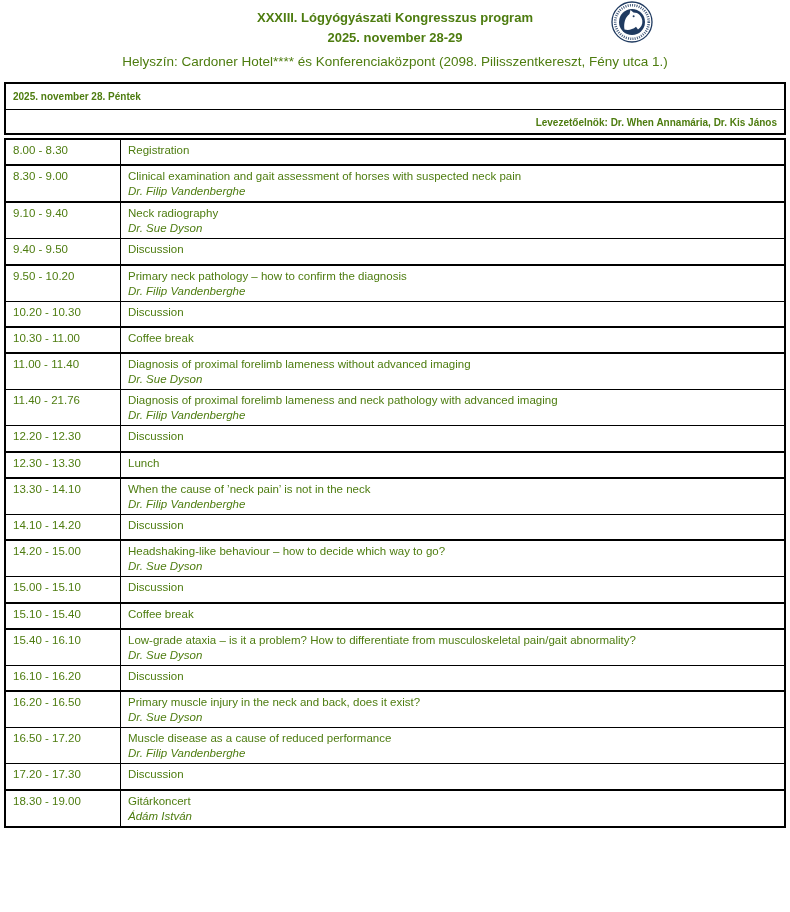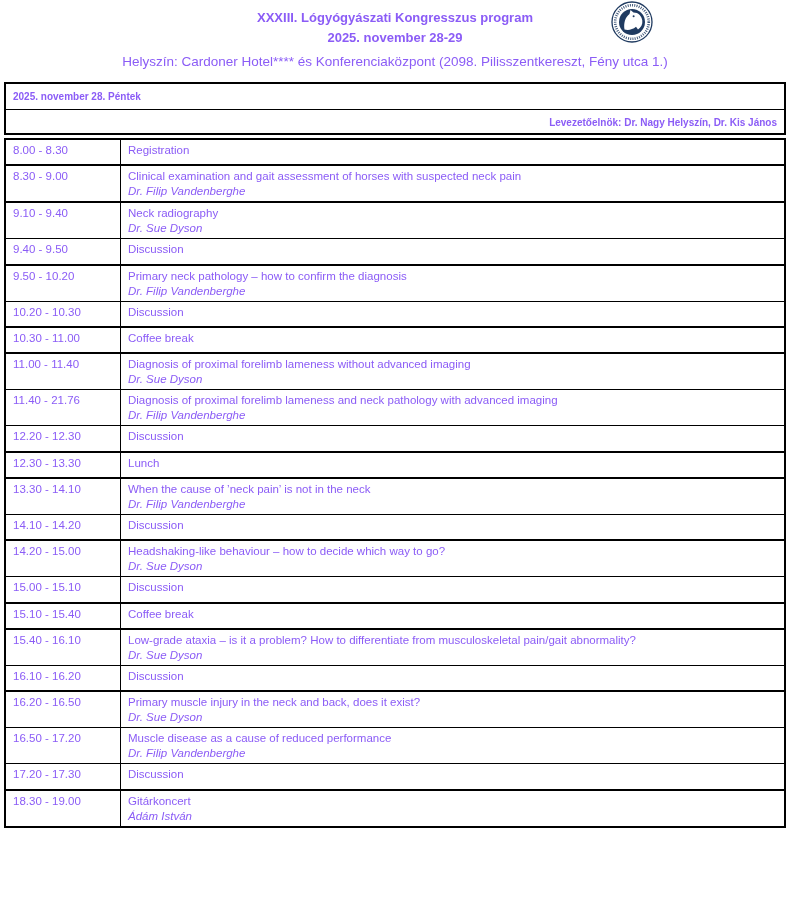--- a/index.html
+++ b/index.html
@@ -1,21 +1,21 @@
 <!DOCTYPE html>
 <html><head>
 <meta charset="utf-8">
 <style>
   html, body { margin: 0; padding: 0; background: #ffffff; }
   .page {
     position: relative;
     width: 790px;
     height: 912px;
     background: #ffffff;
-    color: #8b5cf6;
+    color: #4d7c0f;
     font-family: "Liberation Sans", sans-serif;
     overflow: hidden;
   }
   .doc-header {
     text-align: center;
     padding-top: 8px;
   }
   .title-line1, .title-line2 {
     font-weight: bold;
     font-size: 13px;
@@ -97,21 +97,21 @@
   </svg>
 
   <div class="tables">
 
     <table class="head-table">
       <tbody>
         <tr class="day-row">
           <td>2025. november 28. Péntek</td>
         </tr>
         <tr class="chairs-row">
-          <td class="chairs-cell">Levezetőelnök: Dr. Nagy Helyszín, Dr. Kis János</td>
+          <td class="chairs-cell">Levezetőelnök: Dr. When Annamária, Dr. Kis János</td>
         </tr>
       </tbody>
     </table>
 
     <table class="sched-table">
       <tbody>
           <tr class="thick single first">
     <td class="time">8.00 - 8.30</td>
     <td class="content">
       <span class="session-title">Registration</span>

